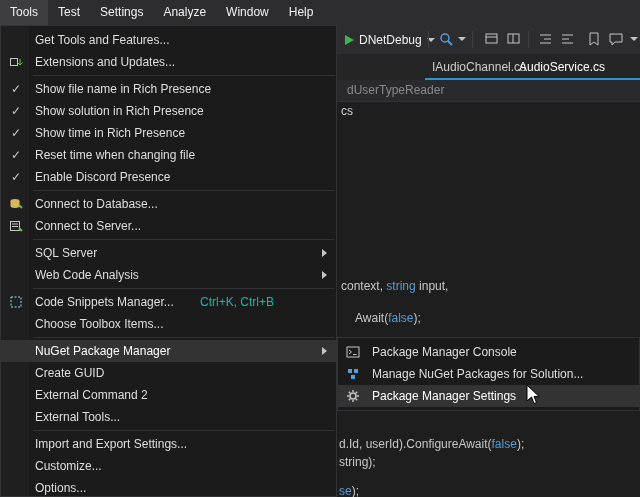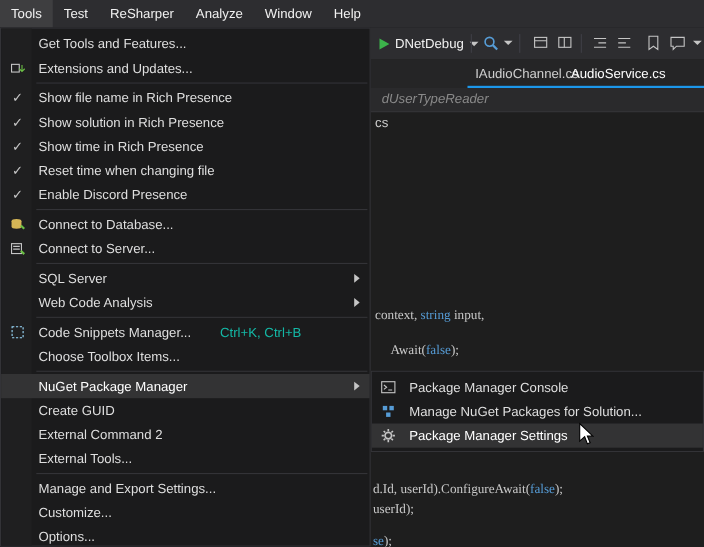--- a/index.html
+++ b/index.html
@@ -21,23 +21,23 @@
   .dd{width:0;height:0;border-left:4px solid transparent;border-right:4px solid transparent;border-top:4px solid #C5C5C5;}
   .tsep{position:absolute;top:6px;width:1px;height:17px;background:#3F3F46;}
   .ticon{position:absolute;top:6px;width:16px;height:16px;}
   
   .tabstrip{position:absolute;top:54px;left:0;right:0;height:26px;background:#252526;z-index:1;}
   .tab{position:absolute;top:0;height:26px;line-height:26px;color:#CFCFCF;cursor:default;}
   .tab.active{color:#FFFFFF;}
   .tab-underline{position:absolute;left:425px;right:0;bottom:0;height:2px;background:#1C97EA;}
   
   .navbar{position:absolute;top:80px;left:0;right:0;height:21px;background:#2A2A2C;border-bottom:1px solid #333337;z-index:1;}
-  .crumb{position:absolute;left:347px;top:0;line-height:21px;color:#8A8A8A;font-style:italic;}
-  
-  .code{position:absolute;font-family:Liberation Serif, serif;font-size:12px;line-height:15px;color:#C8C8C8;white-space:pre;z-index:0;}
+  .crumb{position:absolute;left:347px;top:0;line-height:21px;color:#8A8A8A;}
+  
+  .code{position:absolute;font-family:Liberation Sans, sans-serif;font-size:12px;line-height:15px;color:#C8C8C8;white-space:pre;z-index:0;}
   .kw{color:#569CD6;}
   
   .menu{position:absolute;top:25px;left:0;width:337px;bottom:0;background:#1B1B1C;border:1px solid #333337;box-sizing:border-box;padding:3px 0;z-index:10;}
   .menu::before{content:"";position:absolute;left:0;top:0;bottom:0;width:28px;background:#1F1F20;}
   .row{position:relative;height:22px;display:flex;align-items:center;padding-right:28px;color:#DFDFDF;cursor:default;}
   .row.hl{background:#333334;color:#FFFFFF;}
   .gut{width:30px;flex:none;display:flex;justify-content:center;align-items:center;position:relative;z-index:1;}
   .check{color:#C5C5C5;font-size:12px;}
   .lbl{padding-left:4px;white-space:nowrap;}
   .sc{margin-left:auto;padding-right:34px;color:#14b8a6;white-space:nowrap;}
@@ -48,21 +48,21 @@
   .submenu .row{padding-right:6px;}
   
   .cursor{position:absolute;left:526px;top:384px;z-index:30;pointer-events:none;}
 </style>
 </head>
 <body>
 
 <div class="menubar">
   <span class="mitem active">Tools</span>
   <span class="mitem">Test</span>
-  <span class="mitem">ReSharper</span>
+  <span class="mitem">Settings</span>
   <span class="mitem">Analyze</span>
   <span class="mitem">Window</span>
   <span class="mitem">Help</span>
 </div>
 
 <div class="toolbar">
   <div class="rungroup">
     <span class="play"></span>
     <span>DNetDebug</span>
     <span class="dd"></span>
@@ -127,21 +127,21 @@
   <div class="tab-underline"></div>
 </div>
 
 <div class="navbar">
   <span class="crumb">dUserTypeReader</span>
 </div>
 
 <div class="code" style="left:341px;top:279px;"><span>context, </span><span class="kw">string</span><span> input,</span></div>
 <div class="code" style="left:355px;top:311px;"><span>Await(</span><span class="kw">false</span><span>);</span></div>
 <div class="code" style="left:339px;top:437px;"><span>d.Id, userId).ConfigureAwait(</span><span class="kw">false</span><span>);</span></div>
-<div class="code" style="left:339px;top:455px;"><span>userId);</span></div>
+<div class="code" style="left:339px;top:455px;"><span>string);</span></div>
 <div class="code" style="left:339px;top:484px;"><span class="kw">se</span><span>);</span></div>
 
 <div class="menu">
 
   <div class="row">
     <span class="gut"></span>
     <span class="lbl">Get Tools and Features...</span>
   </div>
 
   <div class="row">
@@ -257,21 +257,21 @@
   </div>
   <div class="row">
     <span class="gut"></span>
     <span class="lbl">External Tools...</span>
   </div>
 
   <div class="sep"></div>
 
   <div class="row">
     <span class="gut"></span>
-    <span class="lbl">Manage and Export Settings...</span>
+    <span class="lbl">Import and Export Settings...</span>
   </div>
   <div class="row">
     <span class="gut"></span>
     <span class="lbl">Customize...</span>
   </div>
   <div class="row">
     <span class="gut"></span>
     <span class="lbl">Options...</span>
   </div>
 </div>

